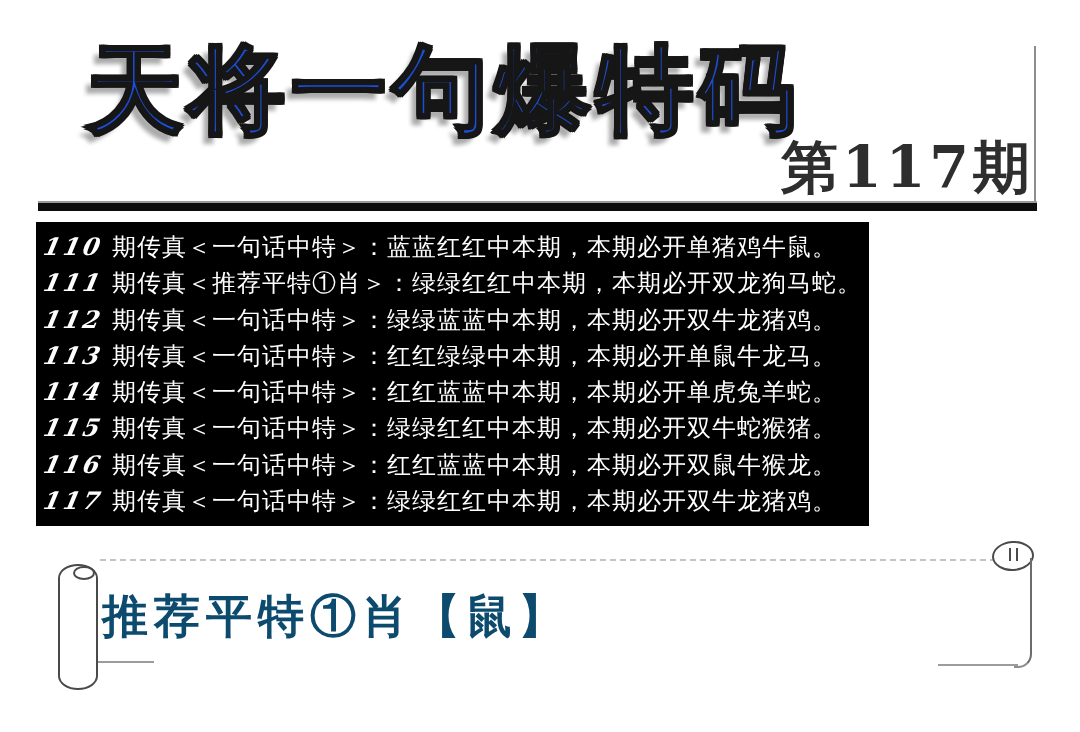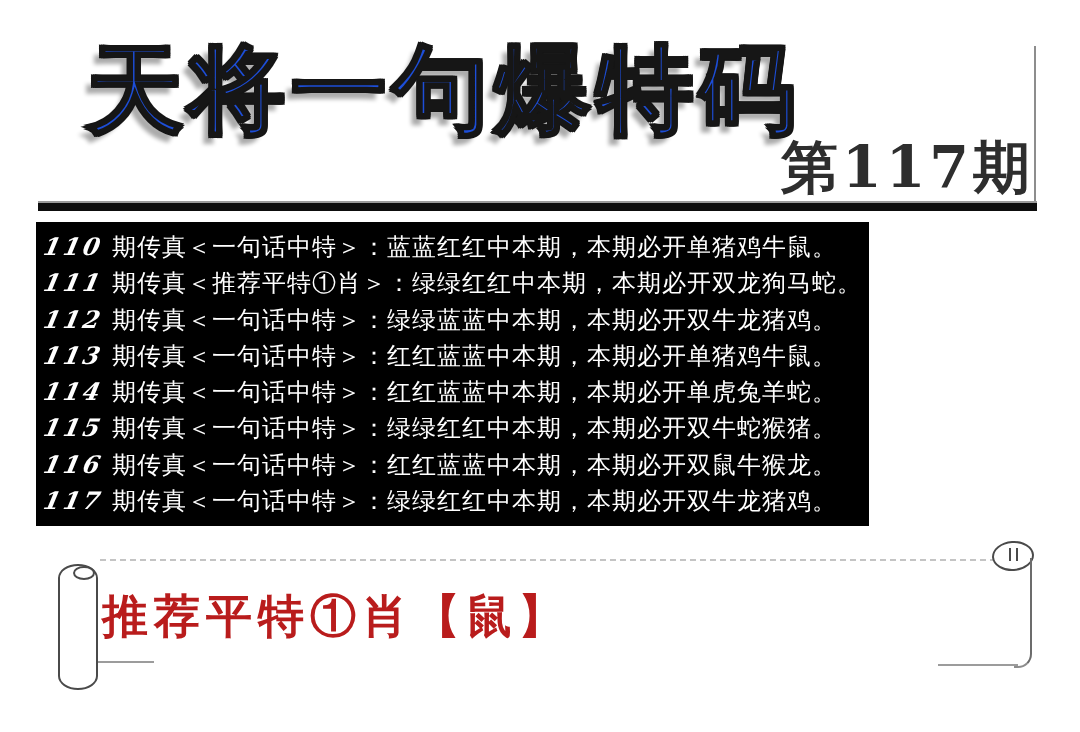--- a/index.html
+++ b/index.html
@@ -105,21 +105,21 @@
     border-bottom-right-radius:14px;box-sizing:border-box;
   }
   .scroll-bottom-edge-right{
     position:absolute;left:938px;top:664px;width:80px;height:2px;
     background:#9c9c9c;
   }
   .banner-text{
     position:absolute;top:586px;
     font-family:"DejaVu Serif",serif;
     font-weight:bold;font-size:46px;
-    color:#b91c1c;letter-spacing:6px;white-space:nowrap;
+    color:#0c4a6e;letter-spacing:6px;white-space:nowrap;
   }
   .banner-text.left{left:102px;}
   .banner-text.right{left:674px;}
 </style>
 </head>
 <body>
 
 <div id="canvas">
 
   <div class="main-title">天将一句爆特码</div>
@@ -131,21 +131,21 @@
     <div class="p-row">
       <span class="num">110</span><span class="body">期传真＜一句话中特＞：蓝蓝红红中本期，本期必开单猪鸡牛鼠。</span>
     </div>
     <div class="p-row">
       <span class="num">111</span><span class="body">期传真＜推荐平特①肖＞：绿绿红红中本期，本期必开双龙狗马蛇。</span>
     </div>
     <div class="p-row">
       <span class="num">112</span><span class="body">期传真＜一句话中特＞：绿绿蓝蓝中本期，本期必开双牛龙猪鸡。</span>
     </div>
     <div class="p-row">
-      <span class="num">113</span><span class="body">期传真＜一句话中特＞：红红蓝蓝中本期，本期必开单猪鸡牛鼠。</span>
+      <span class="num">113</span><span class="body">期传真＜一句话中特＞：红红绿绿中本期，本期必开单鼠牛龙马。</span>
     </div>
     <div class="p-row">
       <span class="num">114</span><span class="body">期传真＜一句话中特＞：红红蓝蓝中本期，本期必开单虎兔羊蛇。</span>
     </div>
     <div class="p-row">
       <span class="num">115</span><span class="body">期传真＜一句话中特＞：绿绿红红中本期，本期必开双牛蛇猴猪。</span>
     </div>
     <div class="p-row">
       <span class="num">116</span><span class="body">期传真＜一句话中特＞：红红蓝蓝中本期，本期必开双鼠牛猴龙。</span>
     </div>

